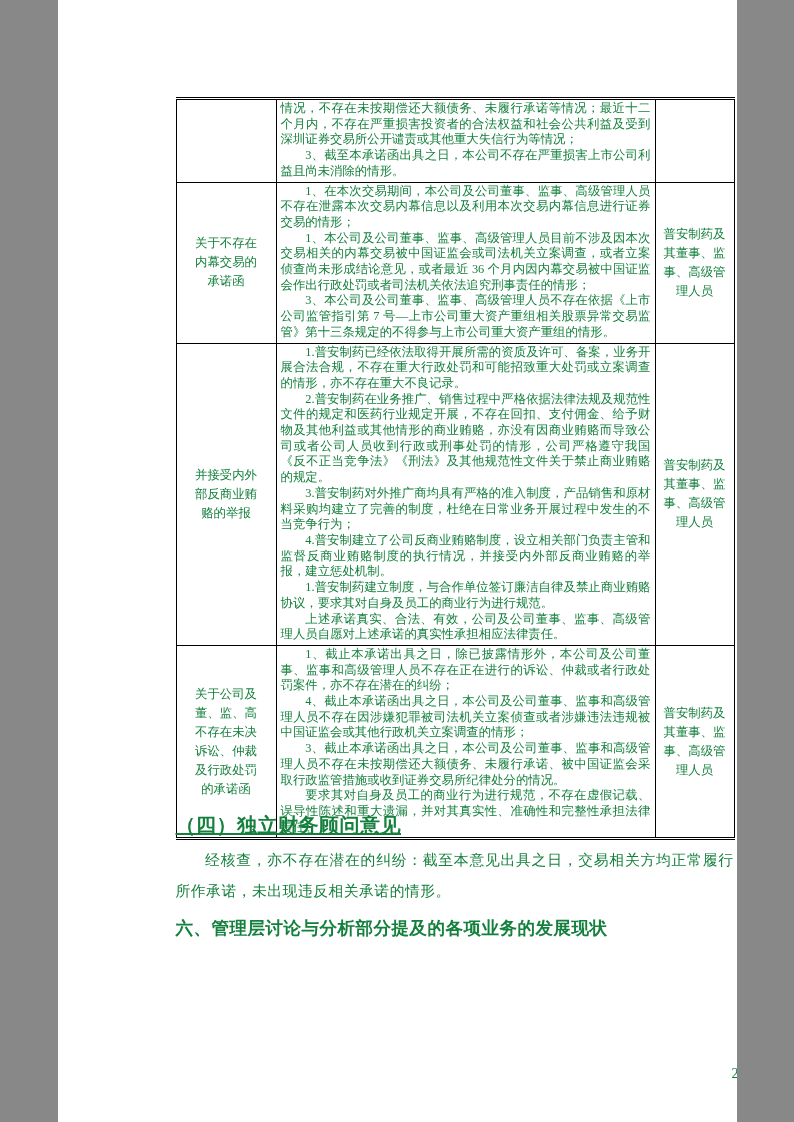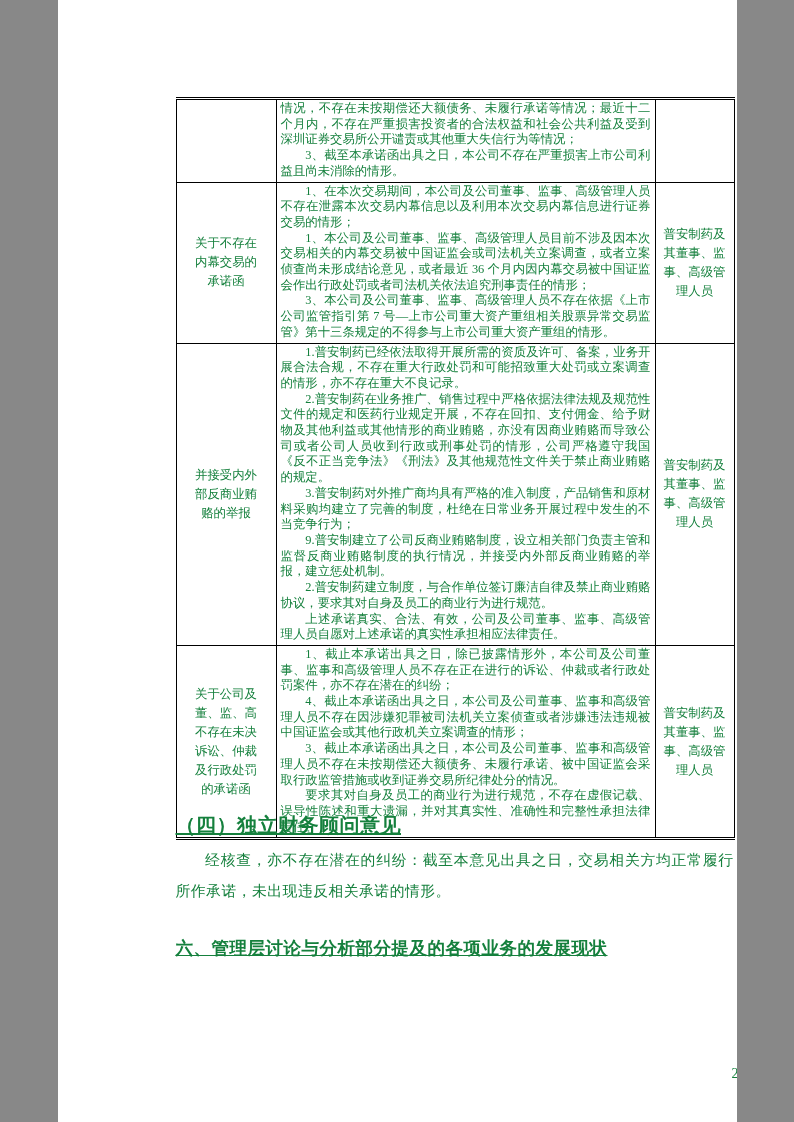--- a/index.html
+++ b/index.html
@@ -67,21 +67,21 @@
     left: 118px;
     width: 558px;
     font-size: 14.8px;
     line-height: 30.5px;
     letter-spacing: 0.5px;
     text-align: justify;
     text-indent: 2em;
   }
   #para-s4 { top: 845px; }
   #heading-s4 { top: 812px; }
-  #heading-s6 { top: 936px; text-decoration: underline; }
+  #heading-s6 { top: 916px; }
   #para-s6 { top: 977px; }
   .page-number {
     position: absolute;
     left: 648px;
     top: 1066px;
     width: 40px;
     text-align: right;
     font-size: 14px;
   }
 </style>
@@ -113,22 +113,22 @@
           <p>3、本公司及公司董事、监事、高级管理人员不存在依据《上市公司监管指引第 7 号—上市公司重大资产重组相关股票异常交易监管》第十三条规定的不得参与上市公司重大资产重组的情形。</p>
         </td>
         <td class="cell-party">普安制药及其董事、监事、高级管理人员</td>
       </tr>
       <tr>
         <td class="cell-name">并接受内外部反商业贿赂的举报</td>
         <td class="cell-content">
           <p>1.普安制药已经依法取得开展所需的资质及许可、备案，业务开展合法合规，不存在重大行政处罚和可能招致重大处罚或立案调查的情形，亦不存在重大不良记录。</p>
           <p>2.普安制药在业务推广、销售过程中严格依据法律法规及规范性文件的规定和医药行业规定开展，不存在回扣、支付佣金、给予财物及其他利益或其他情形的商业贿赂，亦没有因商业贿赂而导致公司或者公司人员收到行政或刑事处罚的情形，公司严格遵守我国《反不正当竞争法》《刑法》及其他规范性文件关于禁止商业贿赂的规定。</p>
           <p>3.普安制药对外推广商均具有严格的准入制度，产品销售和原材料采购均建立了完善的制度，杜绝在日常业务开展过程中发生的不当竞争行为；</p>
-          <p>9.普安制建立了公司反商业贿赂制度，设立相关部门负责主管和监督反商业贿赂制度的执行情况，并接受内外部反商业贿赂的举报，建立惩处机制。</p>
-          <p>2.普安制药建立制度，与合作单位签订廉洁自律及禁止商业贿赂协议，要求其对自身及员工的商业行为进行规范。</p>
+          <p>4.普安制建立了公司反商业贿赂制度，设立相关部门负责主管和监督反商业贿赂制度的执行情况，并接受内外部反商业贿赂的举报，建立惩处机制。</p>
+          <p>1.普安制药建立制度，与合作单位签订廉洁自律及禁止商业贿赂协议，要求其对自身及员工的商业行为进行规范。</p>
           <p>上述承诺真实、合法、有效，公司及公司董事、监事、高级管理人员自愿对上述承诺的真实性承担相应法律责任。</p>
         </td>
         <td class="cell-party">普安制药及其董事、监事、高级管理人员</td>
       </tr>
       <tr>
         <td class="cell-name">关于公司及董、监、高不存在未决诉讼、仲裁及行政处罚的承诺函</td>
         <td class="cell-content">
           <p>1、截止本承诺出具之日，除已披露情形外，本公司及公司董事、监事和高级管理人员不存在正在进行的诉讼、仲裁或者行政处罚案件，亦不存在潜在的纠纷；</p>
           <p>4、截止本承诺函出具之日，本公司及公司董事、监事和高级管理人员不存在因涉嫌犯罪被司法机关立案侦查或者涉嫌违法违规被中国证监会或其他行政机关立案调查的情形；</p>
           <p>3、截止本承诺函出具之日，本公司及公司董事、监事和高级管理人员不存在未按期偿还大额债务、未履行承诺、被中国证监会采取行政监管措施或收到证券交易所纪律处分的情况。</p>

